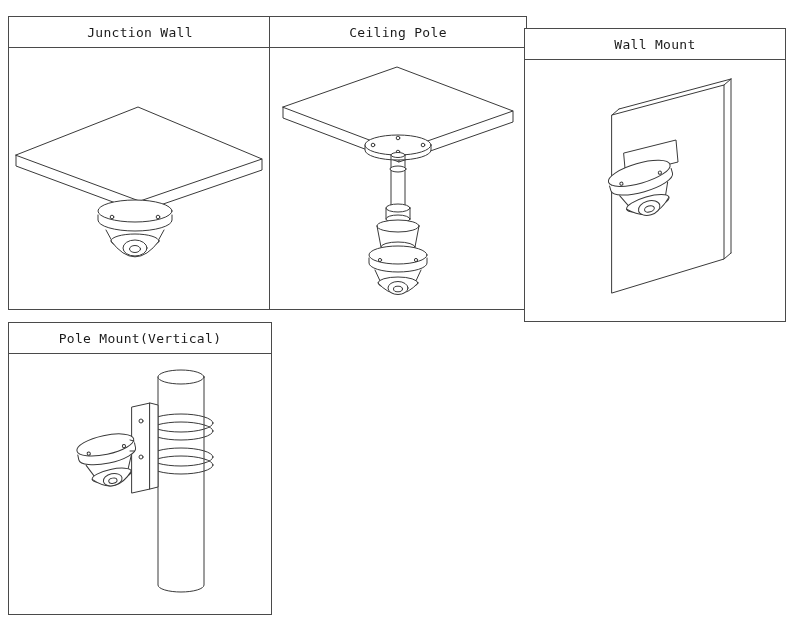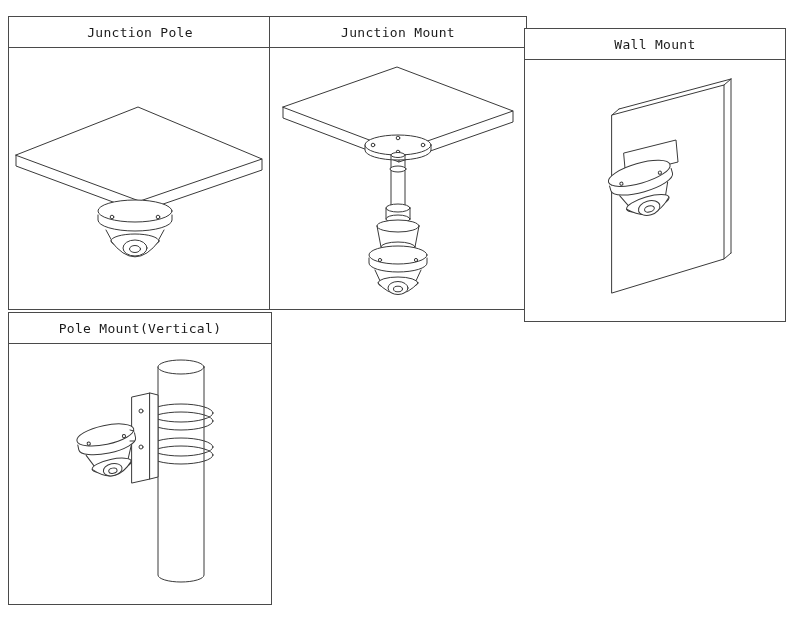--- a/index.html
+++ b/index.html
@@ -16,30 +16,30 @@
   }
   .cell-label { font-size: 13px; color: #1b1b1b; letter-spacing: 0.3px; white-space: nowrap; }
   .cell-body {
     position: absolute; top: 31px; left: 0; right: 0; bottom: 0;
     display: flex; align-items: center; justify-content: center;
   }
   .drawing { stroke: #3a3a3a; stroke-width: 1; fill: none; stroke-linejoin: round; stroke-linecap: round; }
   #cell-junction { left: 8px;   top: 16px;  width: 262px; height: 292px; }
   #cell-ceiling  { left: 269px; top: 16px;  width: 256px; height: 292px; }
   #cell-wall     { left: 524px; top: 28px;  width: 260px; height: 292px; }
-  #cell-pole     { left: 8px;   top: 312px; width: 262px; height: 291px; }
+  #cell-pole     { left: 8px;   top: 322px; width: 262px; height: 291px; }
 </style>
 </head>
 <body>
 
 <div class="sheet">
 
   <section class="cell" id="cell-junction">
     <div class="cell-header">
-      <span class="cell-label">Junction Pole</span>
+      <span class="cell-label">Junction Wall</span>
     </div>
     <div class="cell-body">
       <svg class="drawing" width="260" height="256" viewBox="0 0 260 256">
 
         <polygon points="6,104 128,56 252,108 130,150" fill="#ffffff"></polygon>
         <path d="M6,104 L6,115 L130,161 L130,150 M130,161 L252,119 L252,108"></path>
 
         <path d="M88,164 L88,169 A37,11 0 0 0 162,169 L162,164" fill="#ffffff"></path>
         <ellipse cx="125" cy="160" rx="37" ry="11" fill="#ffffff"></ellipse>
         <circle cx="102" cy="166" r="1.8"></circle>
@@ -48,21 +48,21 @@
         <ellipse cx="125" cy="190" rx="24" ry="7" fill="#ffffff"></ellipse>
         <path d="M101,190 Q125,222 149,190" fill="#ffffff"></path>
         <ellipse cx="125" cy="197" rx="12" ry="8" fill="#ffffff"></ellipse>
         <ellipse cx="125" cy="198" rx="5.5" ry="3.5"></ellipse>
       </svg>
     </div>
   </section>
 
   <section class="cell" id="cell-ceiling">
     <div class="cell-header">
-      <span class="cell-label">Junction Mount</span>
+      <span class="cell-label">Ceiling Pole</span>
     </div>
     <div class="cell-body">
       <svg class="drawing" width="254" height="256" viewBox="0 0 254 256">
 
         <polygon points="12,56 126,16 242,60 128,100" fill="#ffffff"></polygon>
         <path d="M12,56 L12,67 L128,111 L128,100 M128,111 L242,71 L242,60"></path>
 
         <path d="M94,94 L94,99 A33,10 0 0 0 160,99 L160,94" fill="#ffffff"></path>
         <ellipse cx="127" cy="94" rx="33" ry="10" fill="#ffffff"></ellipse>
         <circle cx="102" cy="94" r="1.8"></circle>

